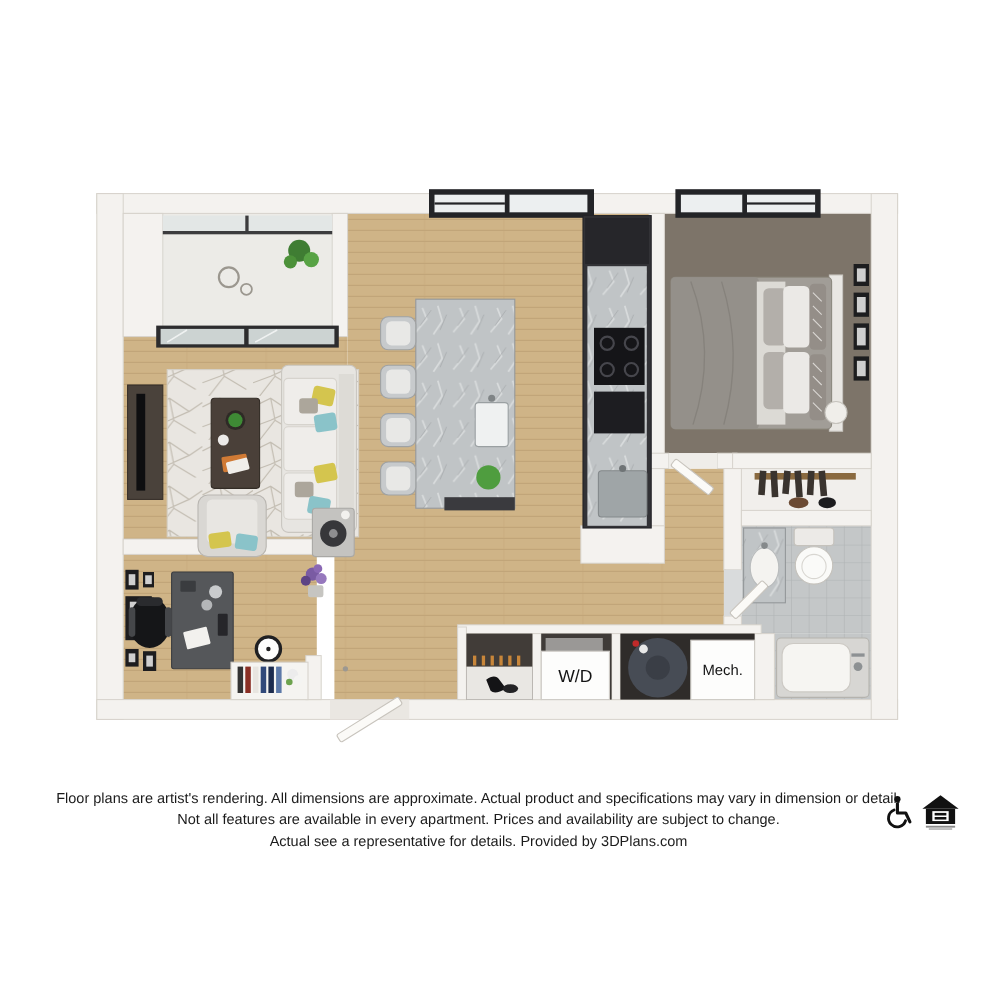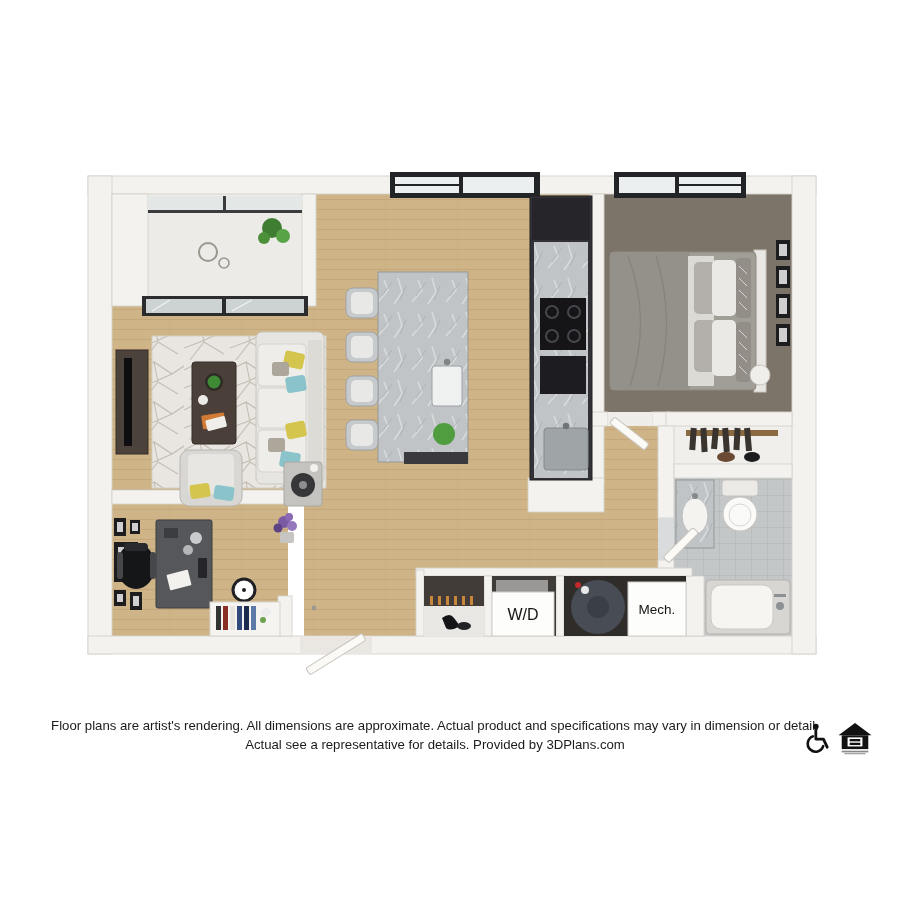--- a/index.html
+++ b/index.html
@@ -352,20 +352,21 @@
         <rect x="658" y="518" width="16" height="42" fill="#d9dbdc"></rect>
         <g transform="rotate(45 666 560)">
           <rect x="662" y="518" width="8" height="42" rx="2" fill="#fbfaf7" stroke="#c8c4bd"></rect>
         </g>
       </g>
     </g>
   </svg>
 
   <div class="disclaimer">
     <div>Floor plans are artist's rendering. All dimensions are approximate. Actual product and specifications may vary in dimension or detail.</div>
+    <div>Not all features are available in every apartment. Prices and availability are subject to change.</div>
     <div>Actual see a representative for details. Provided by 3DPlans.com</div>
   </div>
 
   <div class="footer-icons">
     <svg width="26" height="32" viewBox="0 0 24 28">
       <circle cx="10" cy="3.4" r="2.6" fill="#111"></circle>
       <path d="M10 7 L10 15 L17 15 L20.5 22.5" fill="none" stroke="#111" stroke-width="2.6" stroke-linecap="round" stroke-linejoin="round"></path>
       <path d="M7.2 12.5 A7.3 7.3 0 1 0 16.8 21.5" fill="none" stroke="#111" stroke-width="2.4" stroke-linecap="round"></path>
     </svg>
     <svg width="34" height="34" viewBox="0 0 32 32">

